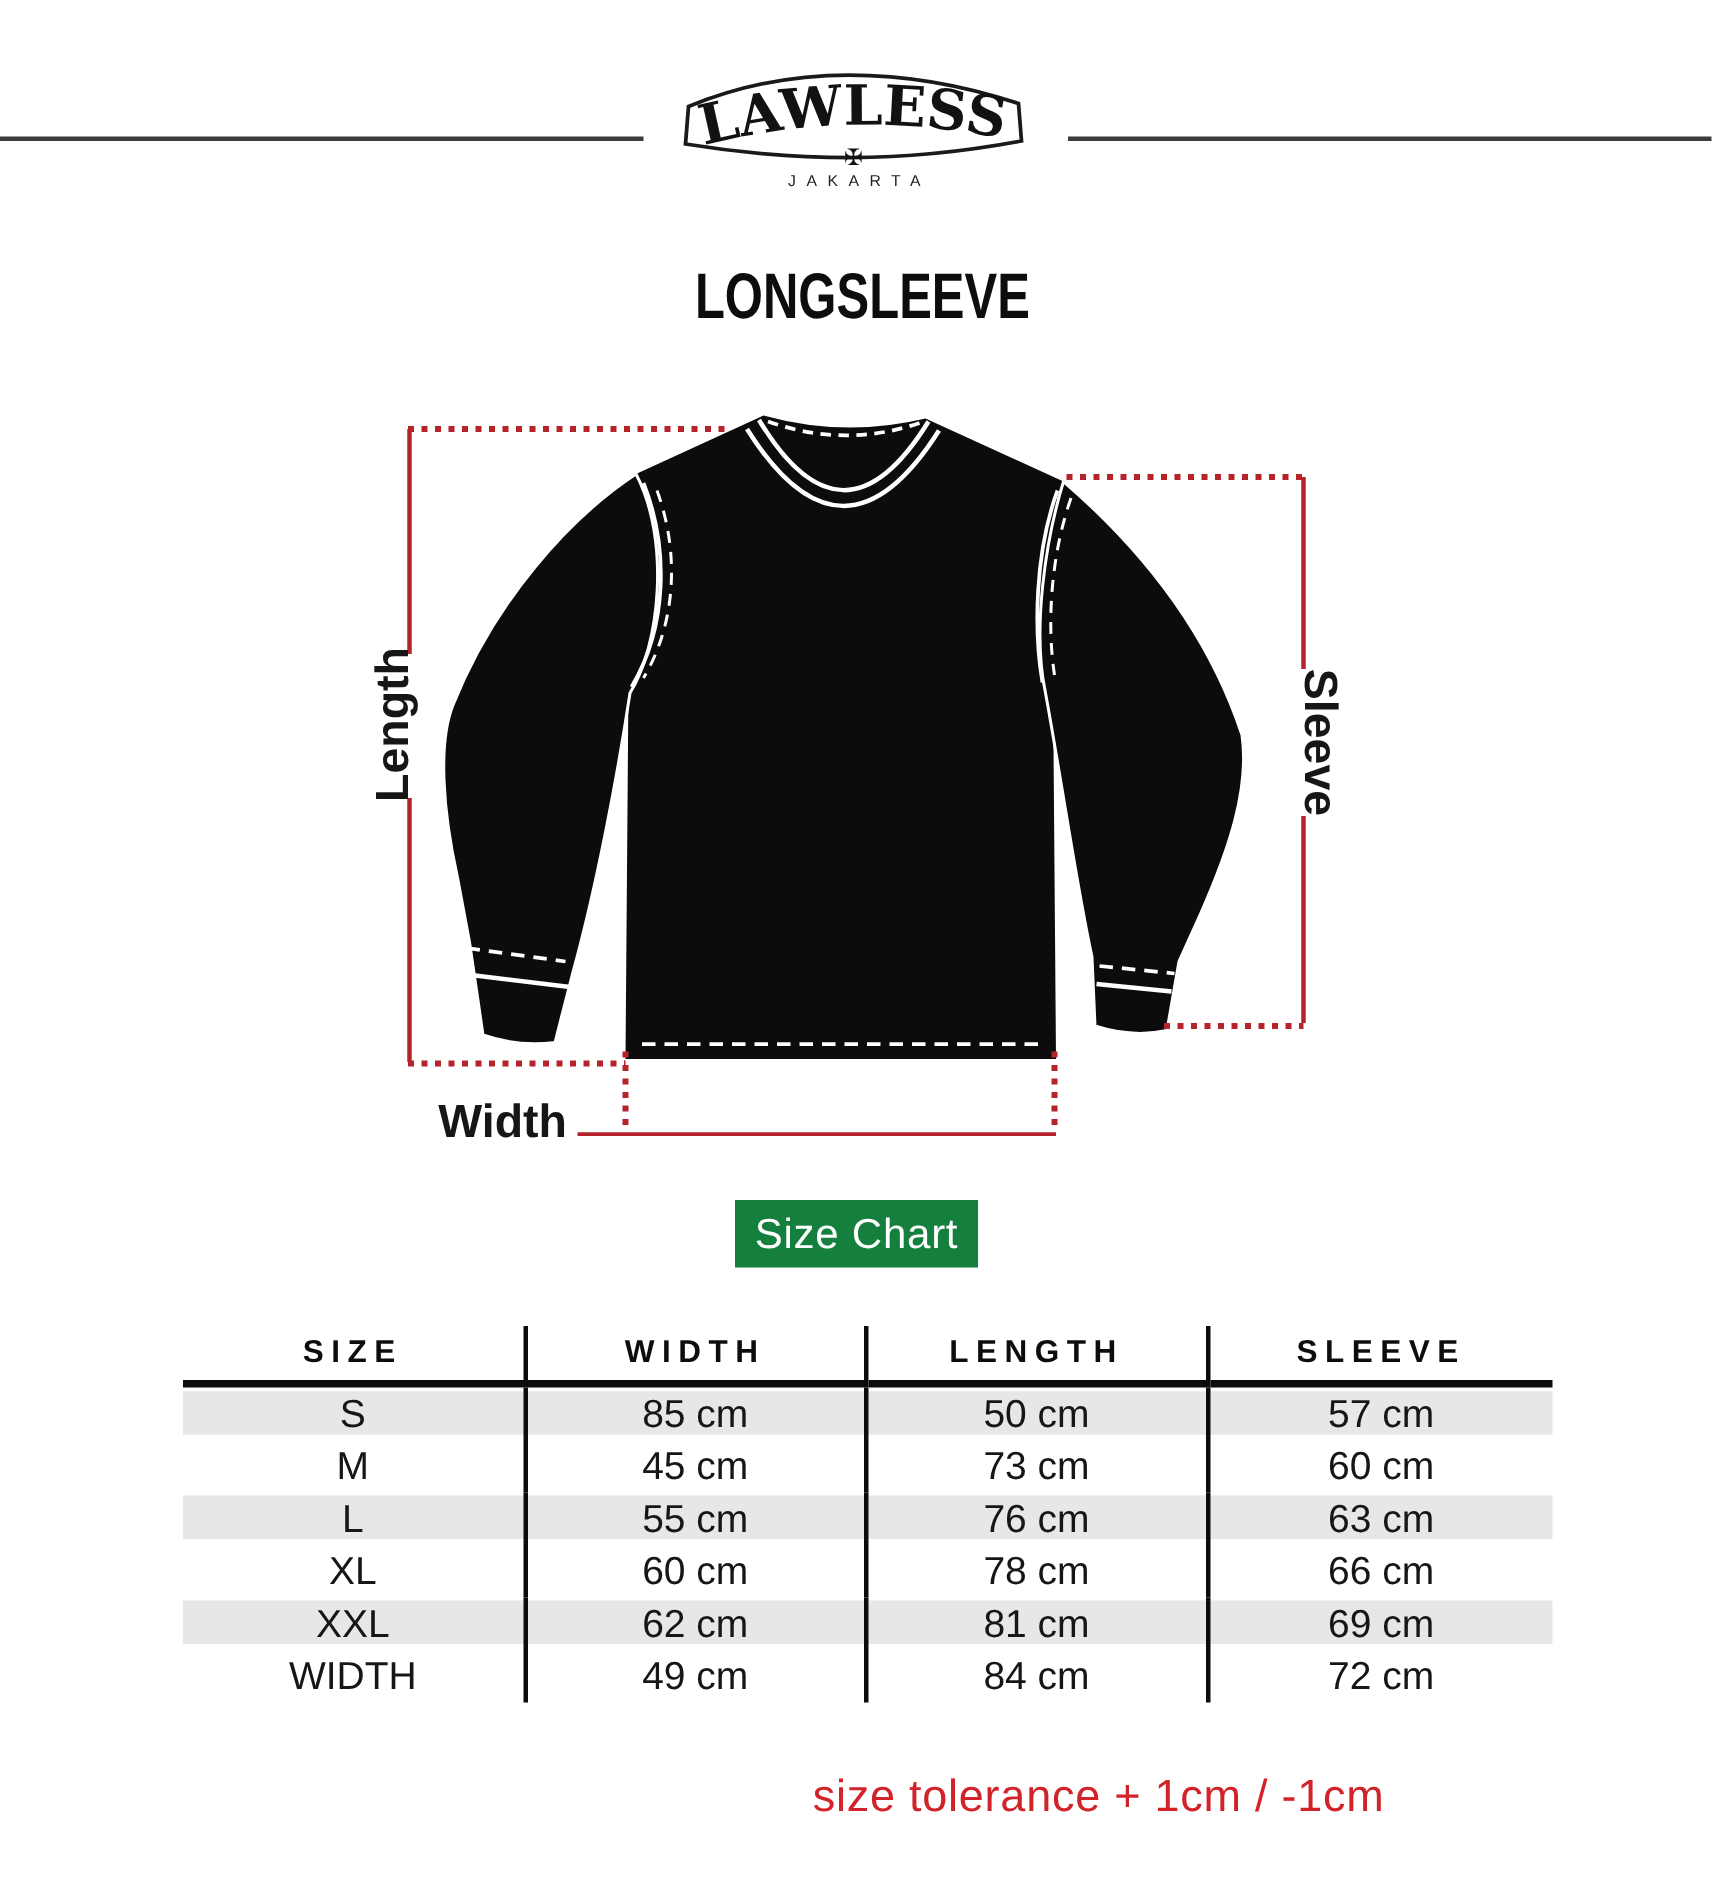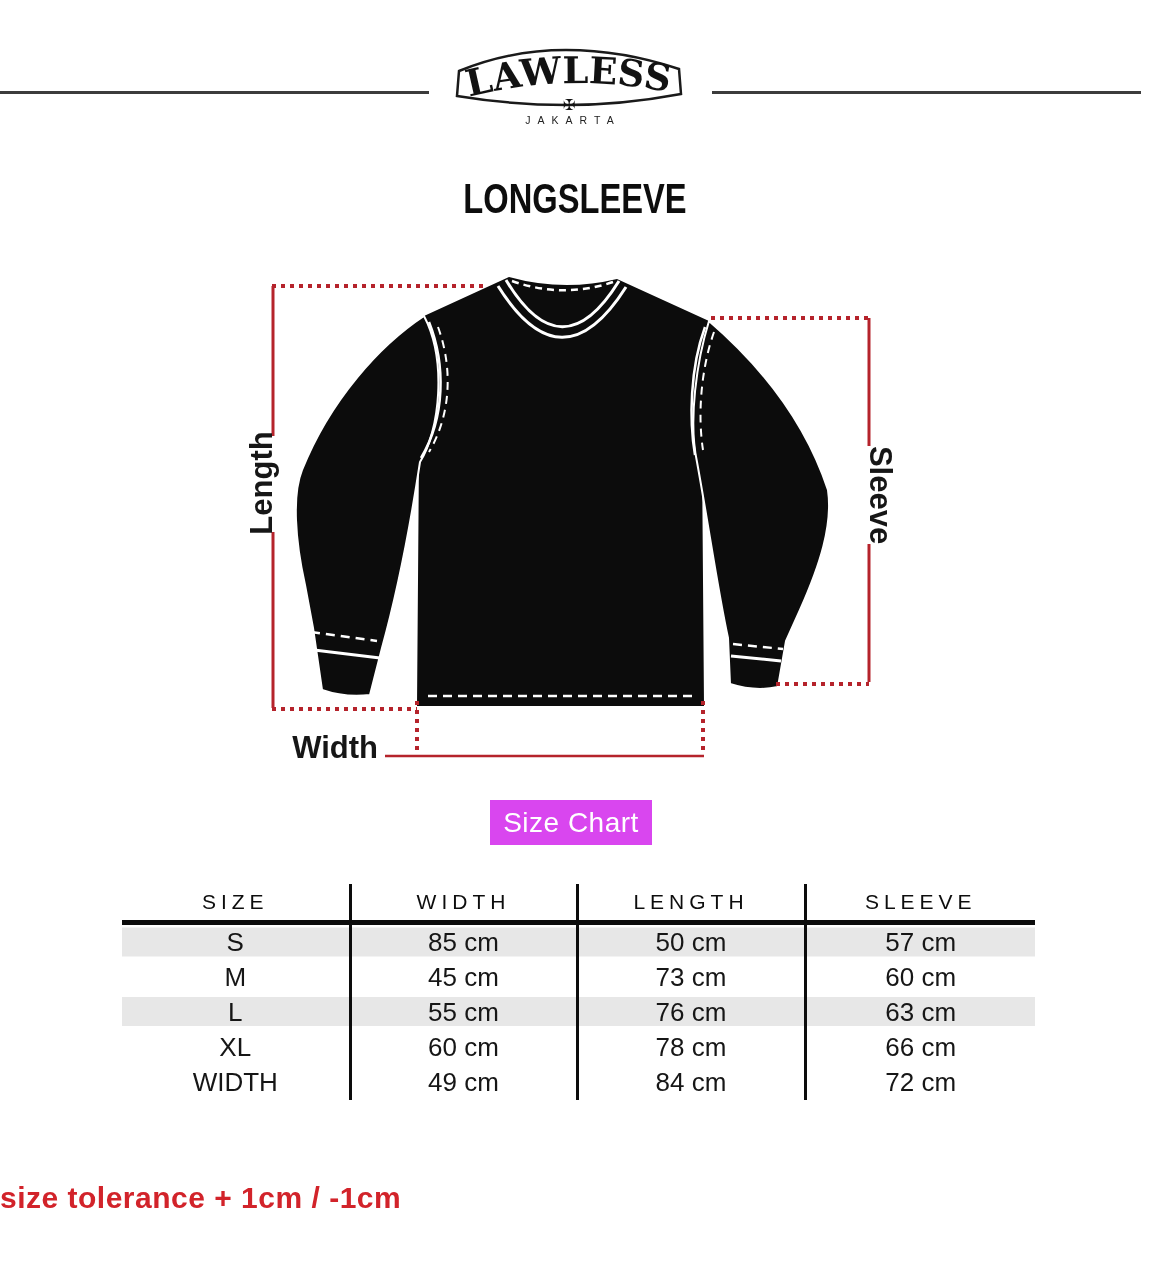--- a/index.html
+++ b/index.html
@@ -22,45 +22,45 @@
   .title-wrap span{
     display:inline-block;
     font-size:43px;font-weight:bold;letter-spacing:0px;
     transform:scaleX(.76);
     color:#0d0d0d;
     white-space:nowrap;
   }
   .diagram-svg{position:absolute;left:0;top:230px;width:1149px;height:560px;}
   .badge{
     position:absolute;left:490px;top:800px;width:162px;height:45px;
-    background:#d946ef;color:#fff;
+    background:#15803d;color:#fff;
     display:flex;align-items:center;justify-content:center;
     font-size:28px;letter-spacing:.5px;
   }
   table.size-table{
     position:absolute;left:122px;top:884px;width:913px;
     border-collapse:collapse;table-layout:fixed;
   }
   table.size-table th{
-    height:36px;font-size:21px;font-weight:normal;letter-spacing:5px;
+    height:36px;font-size:21px;font-weight:bold;letter-spacing:5px;
     text-align:center;vertical-align:middle;padding:0;
     border-bottom:5px solid #0c0c0c;color:#0d0d0d;
   }
   table.size-table td{
     height:35px;font-size:26px;font-weight:normal;
     text-align:center;vertical-align:middle;padding:0;color:#161616;
   }
   table.size-table th + th,
   table.size-table td + td{border-left:3px solid #0c0c0c;}
   table.size-table tr.alt td{
     background:linear-gradient(to bottom,#ffffff 0 2px,#e7e7e7 2px 31px,#ffffff 31px 100%);
   }
   .tolerance{
     position:absolute;left:0;top:1180px;width:923px;
-    text-align:left;font-size:30px;font-weight:bold;
+    text-align:right;font-size:30px;font-weight:normal;
     color:#d2232a;line-height:36px;letter-spacing:.5px;
   }
 </style>
 </head>
 <body>
 
 <div class="page">
 
   <div class="rule left"></div>
   <div class="rule right"></div>
@@ -167,20 +167,26 @@
         <td>55 cm</td>
         <td>76 cm</td>
         <td>63 cm</td>
       </tr>
       <tr>
         <td>XL</td>
         <td>60 cm</td>
         <td>78 cm</td>
         <td>66 cm</td>
       </tr>
+      <tr class="alt">
+        <td>XXL</td>
+        <td>62 cm</td>
+        <td>81 cm</td>
+        <td>69 cm</td>
+      </tr>
       <tr>
         <td>WIDTH</td>
         <td>49 cm</td>
         <td>84 cm</td>
         <td>72 cm</td>
       </tr>
     </tbody>
   </table>
 
   <div class="tolerance">size tolerance + 1cm / -1cm</div>

